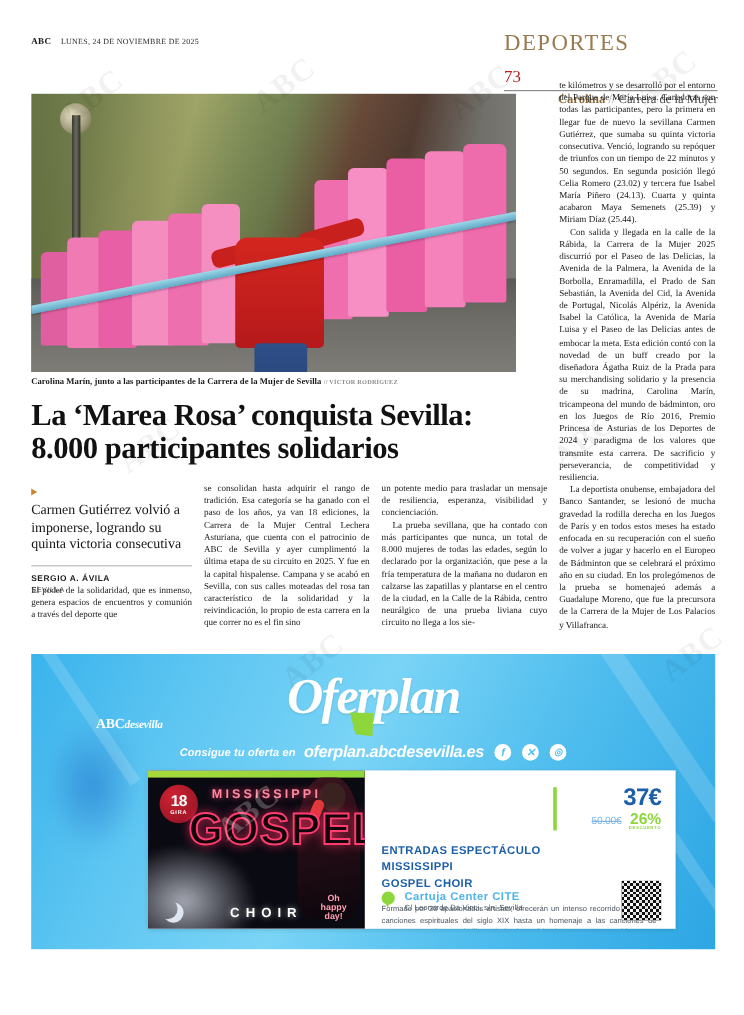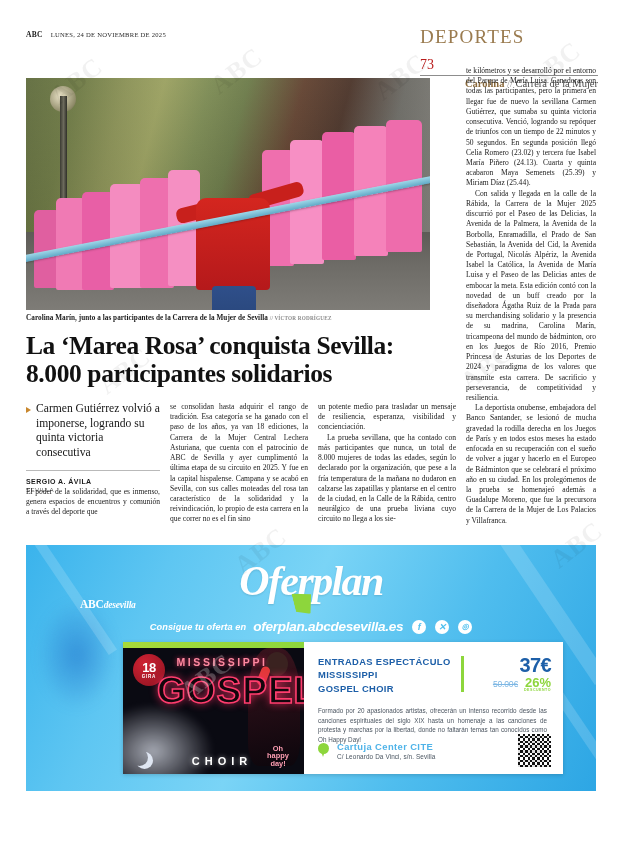--- a/index.html
+++ b/index.html
@@ -111,21 +111,21 @@
     color: #111; letter-spacing: -0.4px;
     z-index: 6;
   }
   .headline .l2 { display: block; }
 
   
   .subdeck {
     position: absolute; left: 26px; top: 402px; width: 134px;
     z-index: 6;
   }
-  .subdeck-inner { display: flex; gap: 5px; }
+  .subdeck-inner { display: flex; gap: 5px; flex-direction: column; }
   .tri {
     width: 0; height: 0; margin-top: 5px; flex: 0 0 auto;
     border-left: 5px solid #c8872e;
     border-top: 3.6px solid transparent;
     border-bottom: 3.6px solid transparent;
   }
   .subdeck-text {
     font-family: "Liberation Serif", serif;
     font-size: 11.6px; line-height: 1.27; color: #151515;
   }
@@ -258,21 +258,21 @@
   .p-oh {
     position: absolute; right: 5px; bottom: 6px; width: 42px; text-align: center;
     font-family: "Liberation Sans", sans-serif; font-weight: bold;
     font-size: 7.4px; line-height: 1.05; color: #ff9fb4;
   }
 
   .offer { position: relative; flex: 1; padding: 13px 12px 8px 14px; }
   .offer-top { display: flex; align-items: flex-start; }
   .offer-title {
     font-family: "Liberation Sans", sans-serif; font-weight: bold;
-    font-size: 9.4px; line-height: 1.42; color: #1d5fa8; letter-spacing: .35px;
+    font-size: 9.4px; line-height: 1.42; color: #1d5fa8; letter-spacing: .35px; margin-top: 47px;
   }
   .offer-divider { width: 3px; height: 36px; background: #8dd63c; margin: 1px 12px 0 10px; flex: 0 0 auto; }
   .offer-price-box { margin-left: auto; text-align: right; }
   .offer-price {
     font-family: "Liberation Sans", sans-serif; font-weight: bold;
     font-size: 20px; color: #1d5fa8; letter-spacing: -.6px; line-height: 1;
   }
   .offer-old-row { display: flex; align-items: baseline; gap: 6px; justify-content: flex-end; margin-top: 1px; }
   .offer-old {
     font-family: "Liberation Sans", sans-serif; font-size: 8.6px; color: #7db7e4;

